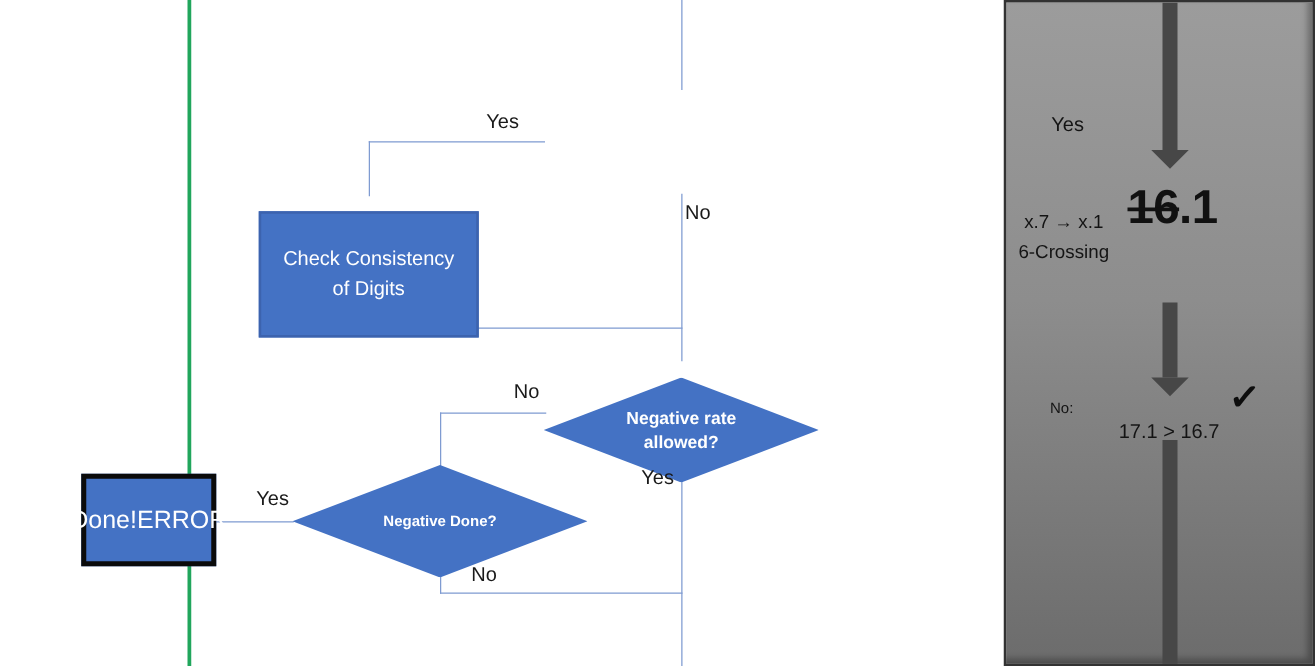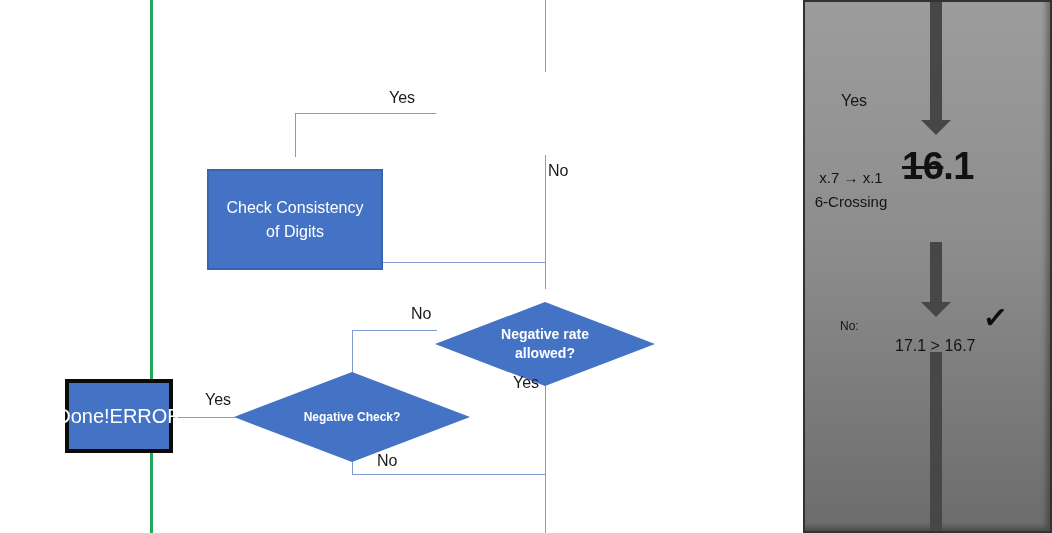--- a/index.html
+++ b/index.html
@@ -125,21 +125,21 @@
   </div>
 
   <div class="diamond d2">
     <div>
       <span>Negative rate</span>
       <span>allowed?</span>
     </div>
   </div>
 
   <div class="diamond d3">
-    <span>Negative Check?</span>
+    <span>Negative Done?</span>
   </div>
 
   <div class="done-box">
     <span>Done!</span>
     <span>ERROR</span>
   </div>
 
   <div class="edge-label" style="left:389px;top:89px">Yes</div>
   <div class="edge-label" style="left:548px;top:162px">No</div>
   <div class="edge-label" style="left:411px;top:305px">No</div>

